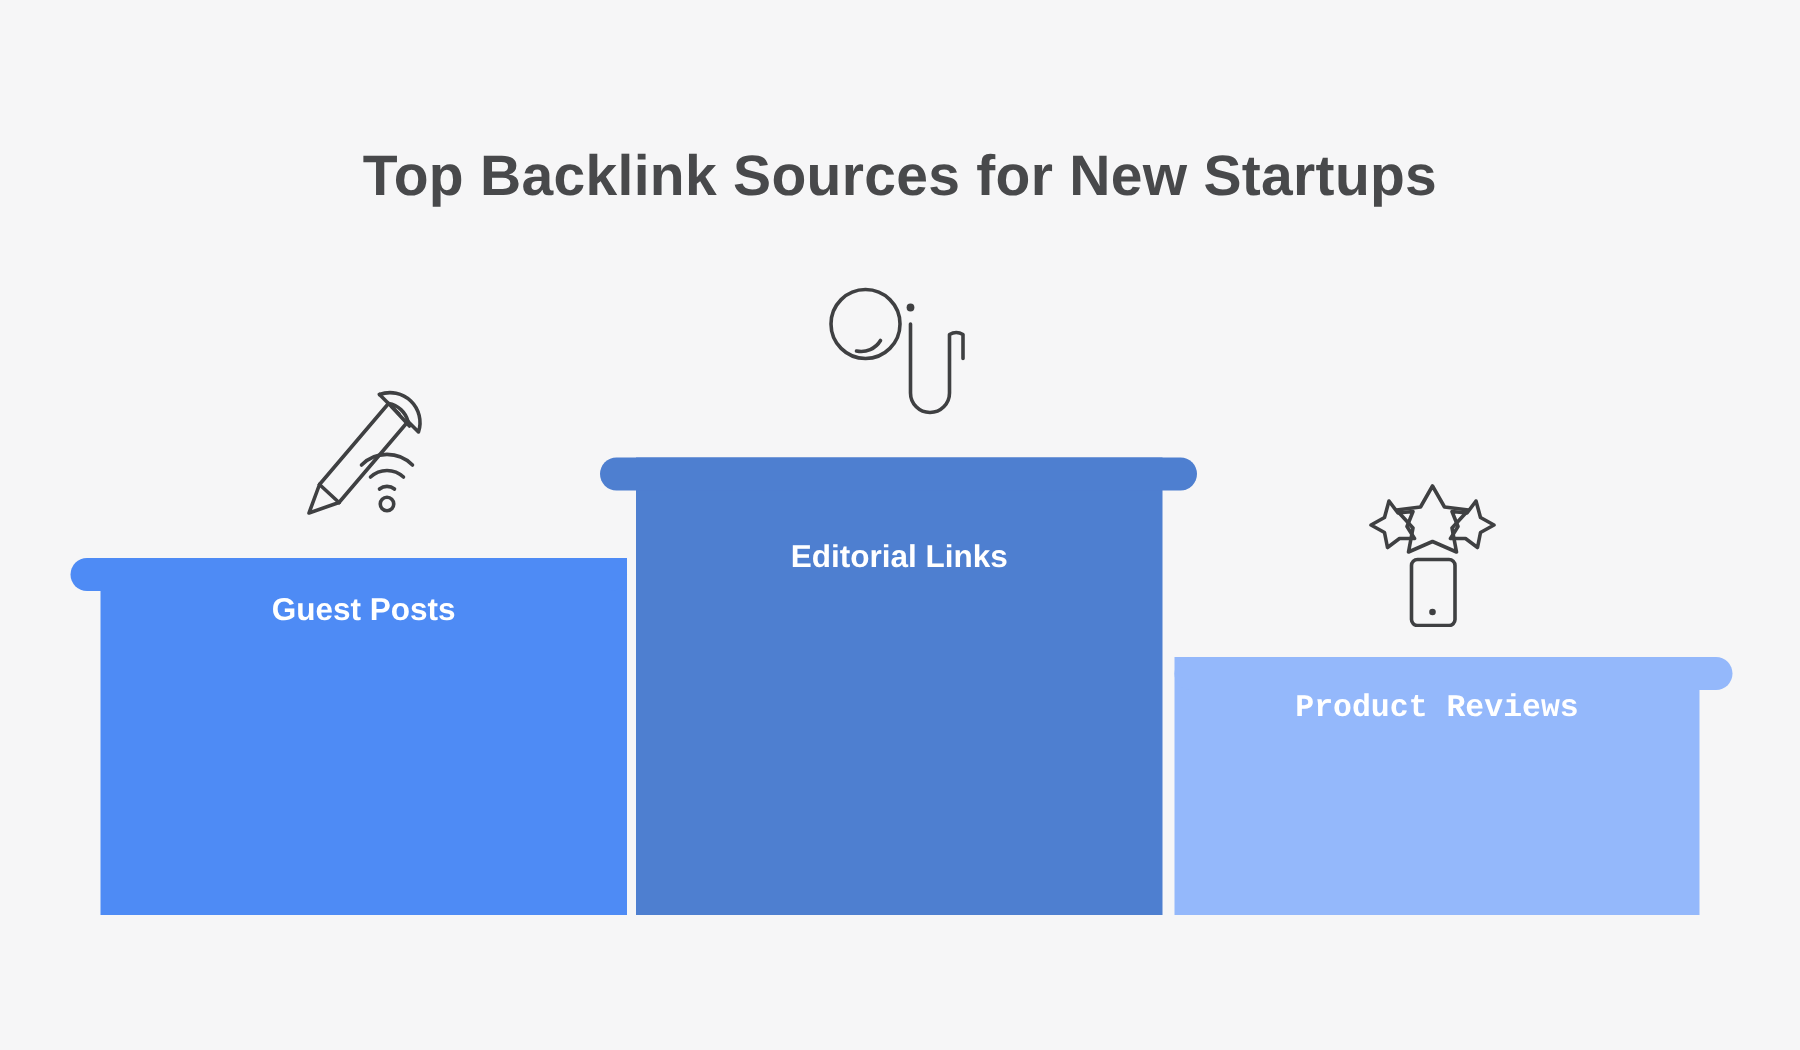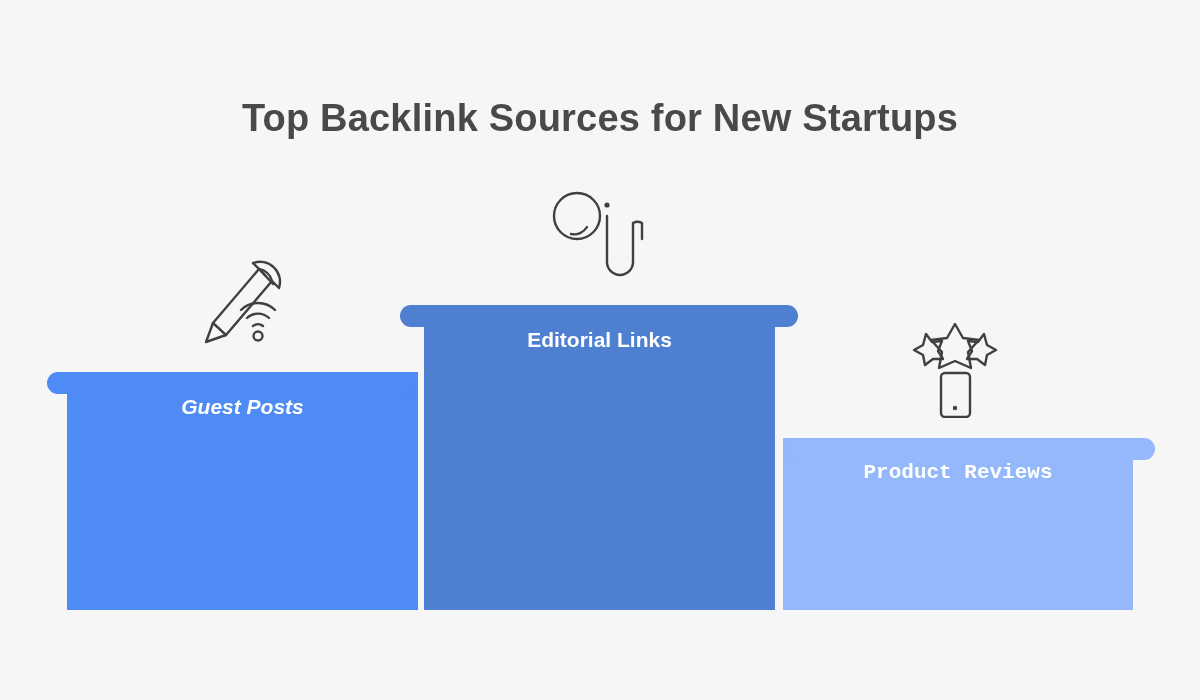--- a/index.html
+++ b/index.html
@@ -54,21 +54,21 @@
     width: 100%;
     text-align: center;
     color: #ffffff;
     font-size: 21px;
     font-weight: bold;
     line-height: 26px;
     white-space: nowrap;
   }
 
   
-  #group-guest-posts { left: 47px; top: 372px; width: 371px; height: 238px; font-style: italic; }
+  #group-guest-posts { left: 47px; top: 372px; width: 371px; height: 238px; }
   #group-guest-posts .bar-body { left: 20px; top: 0; width: 351px; height: 238px; background: #4e8bf5; }
   #group-guest-posts .bar-cap  { left: 0;   width: 371px; background: #4e8bf5; }
   #group-guest-posts .bar-label { left: 20px; width: 351px; top: 22px; }
 
   
   #group-editorial-links { left: 400px; top: 305px; width: 398px; height: 305px; }
   #group-editorial-links .bar-body { left: 24px; top: 0; width: 351px; height: 305px; background: #4e7fd0; }
   #group-editorial-links .bar-cap  { left: 0; width: 398px; background: #4e7fd0; }
   #group-editorial-links .bar-label { left: 24px; width: 351px; top: 22px; }
 
@@ -118,21 +118,21 @@
       <path d="M48 63 A24 24 0 0 1 82 63"></path>
       <path d="M54 71 A16 16 0 0 1 76 71"></path>
       <path d="M60 79 A8 8 0 0 1 70 79"></path>
       <circle cx="65" cy="89" r="4.5"></circle>
     </svg>
   </div>
 
   <div class="bar-group" id="group-editorial-links" style="left: 400px; top: 305px; width: 398px; height: 305px;">
     <div class="bar-body" style="left: 24px; width: 351px; height: 305px; background: rgb(78, 127, 208);"></div>
     <div class="bar-cap" style="left: 0px; width: 398px; height: 22px; background: rgb(78, 127, 208);"></div>
-    <div class="bar-label" style="left: 24px; width: 351px; color: rgb(255, 255, 255);">Editorial Links</div>
+    <div class="bar-label" style="left: 24px; width: 351px; color: rgb(255, 255, 255); margin-top: 32px;">Editorial Links</div>
   </div>
 
   <div class="bar-icon" id="icon-editorial-links">
     <svg width="100" height="100" viewBox="0 0 100 100" fill="none" stroke="#3f4042" stroke-width="2.4" stroke-linecap="round" stroke-linejoin="round">
 
       <circle cx="28" cy="30" r="23"></circle>
       <path d="M38 41 A15 15 0 0 1 22 48"></path>
 
       <circle cx="58" cy="19" r="2.6" fill="#3f4042" stroke="none"></circle>
 

